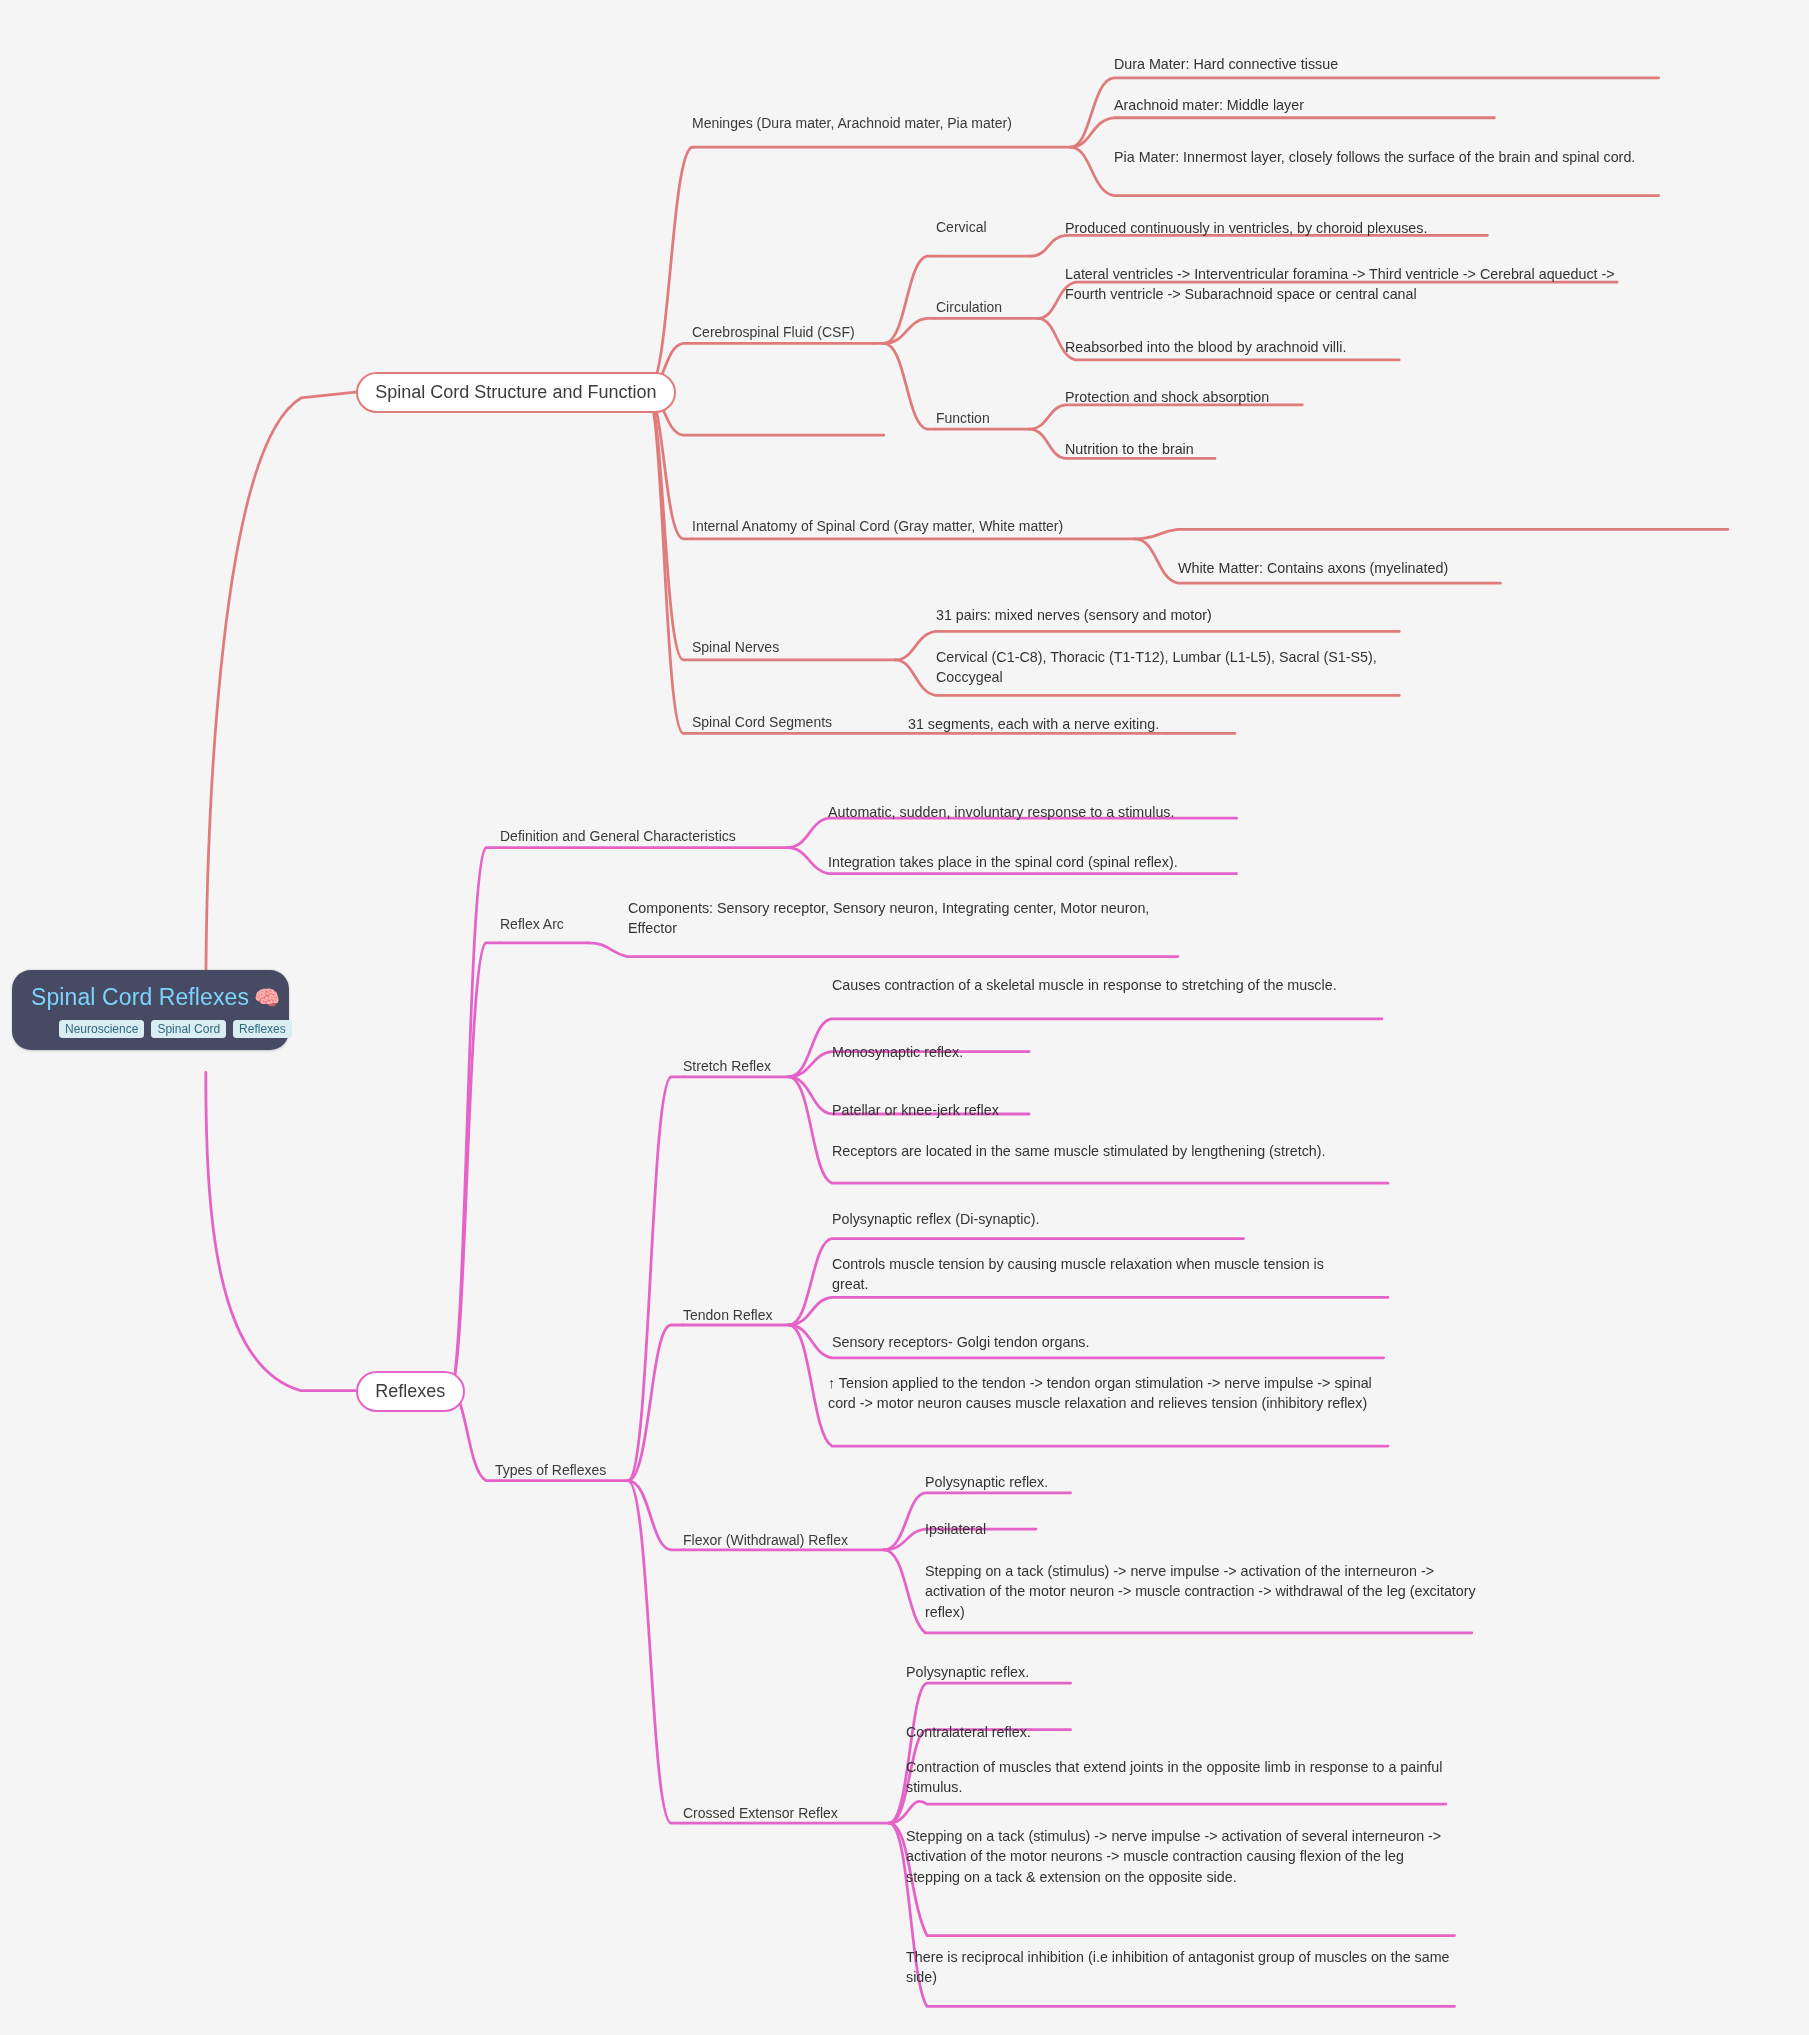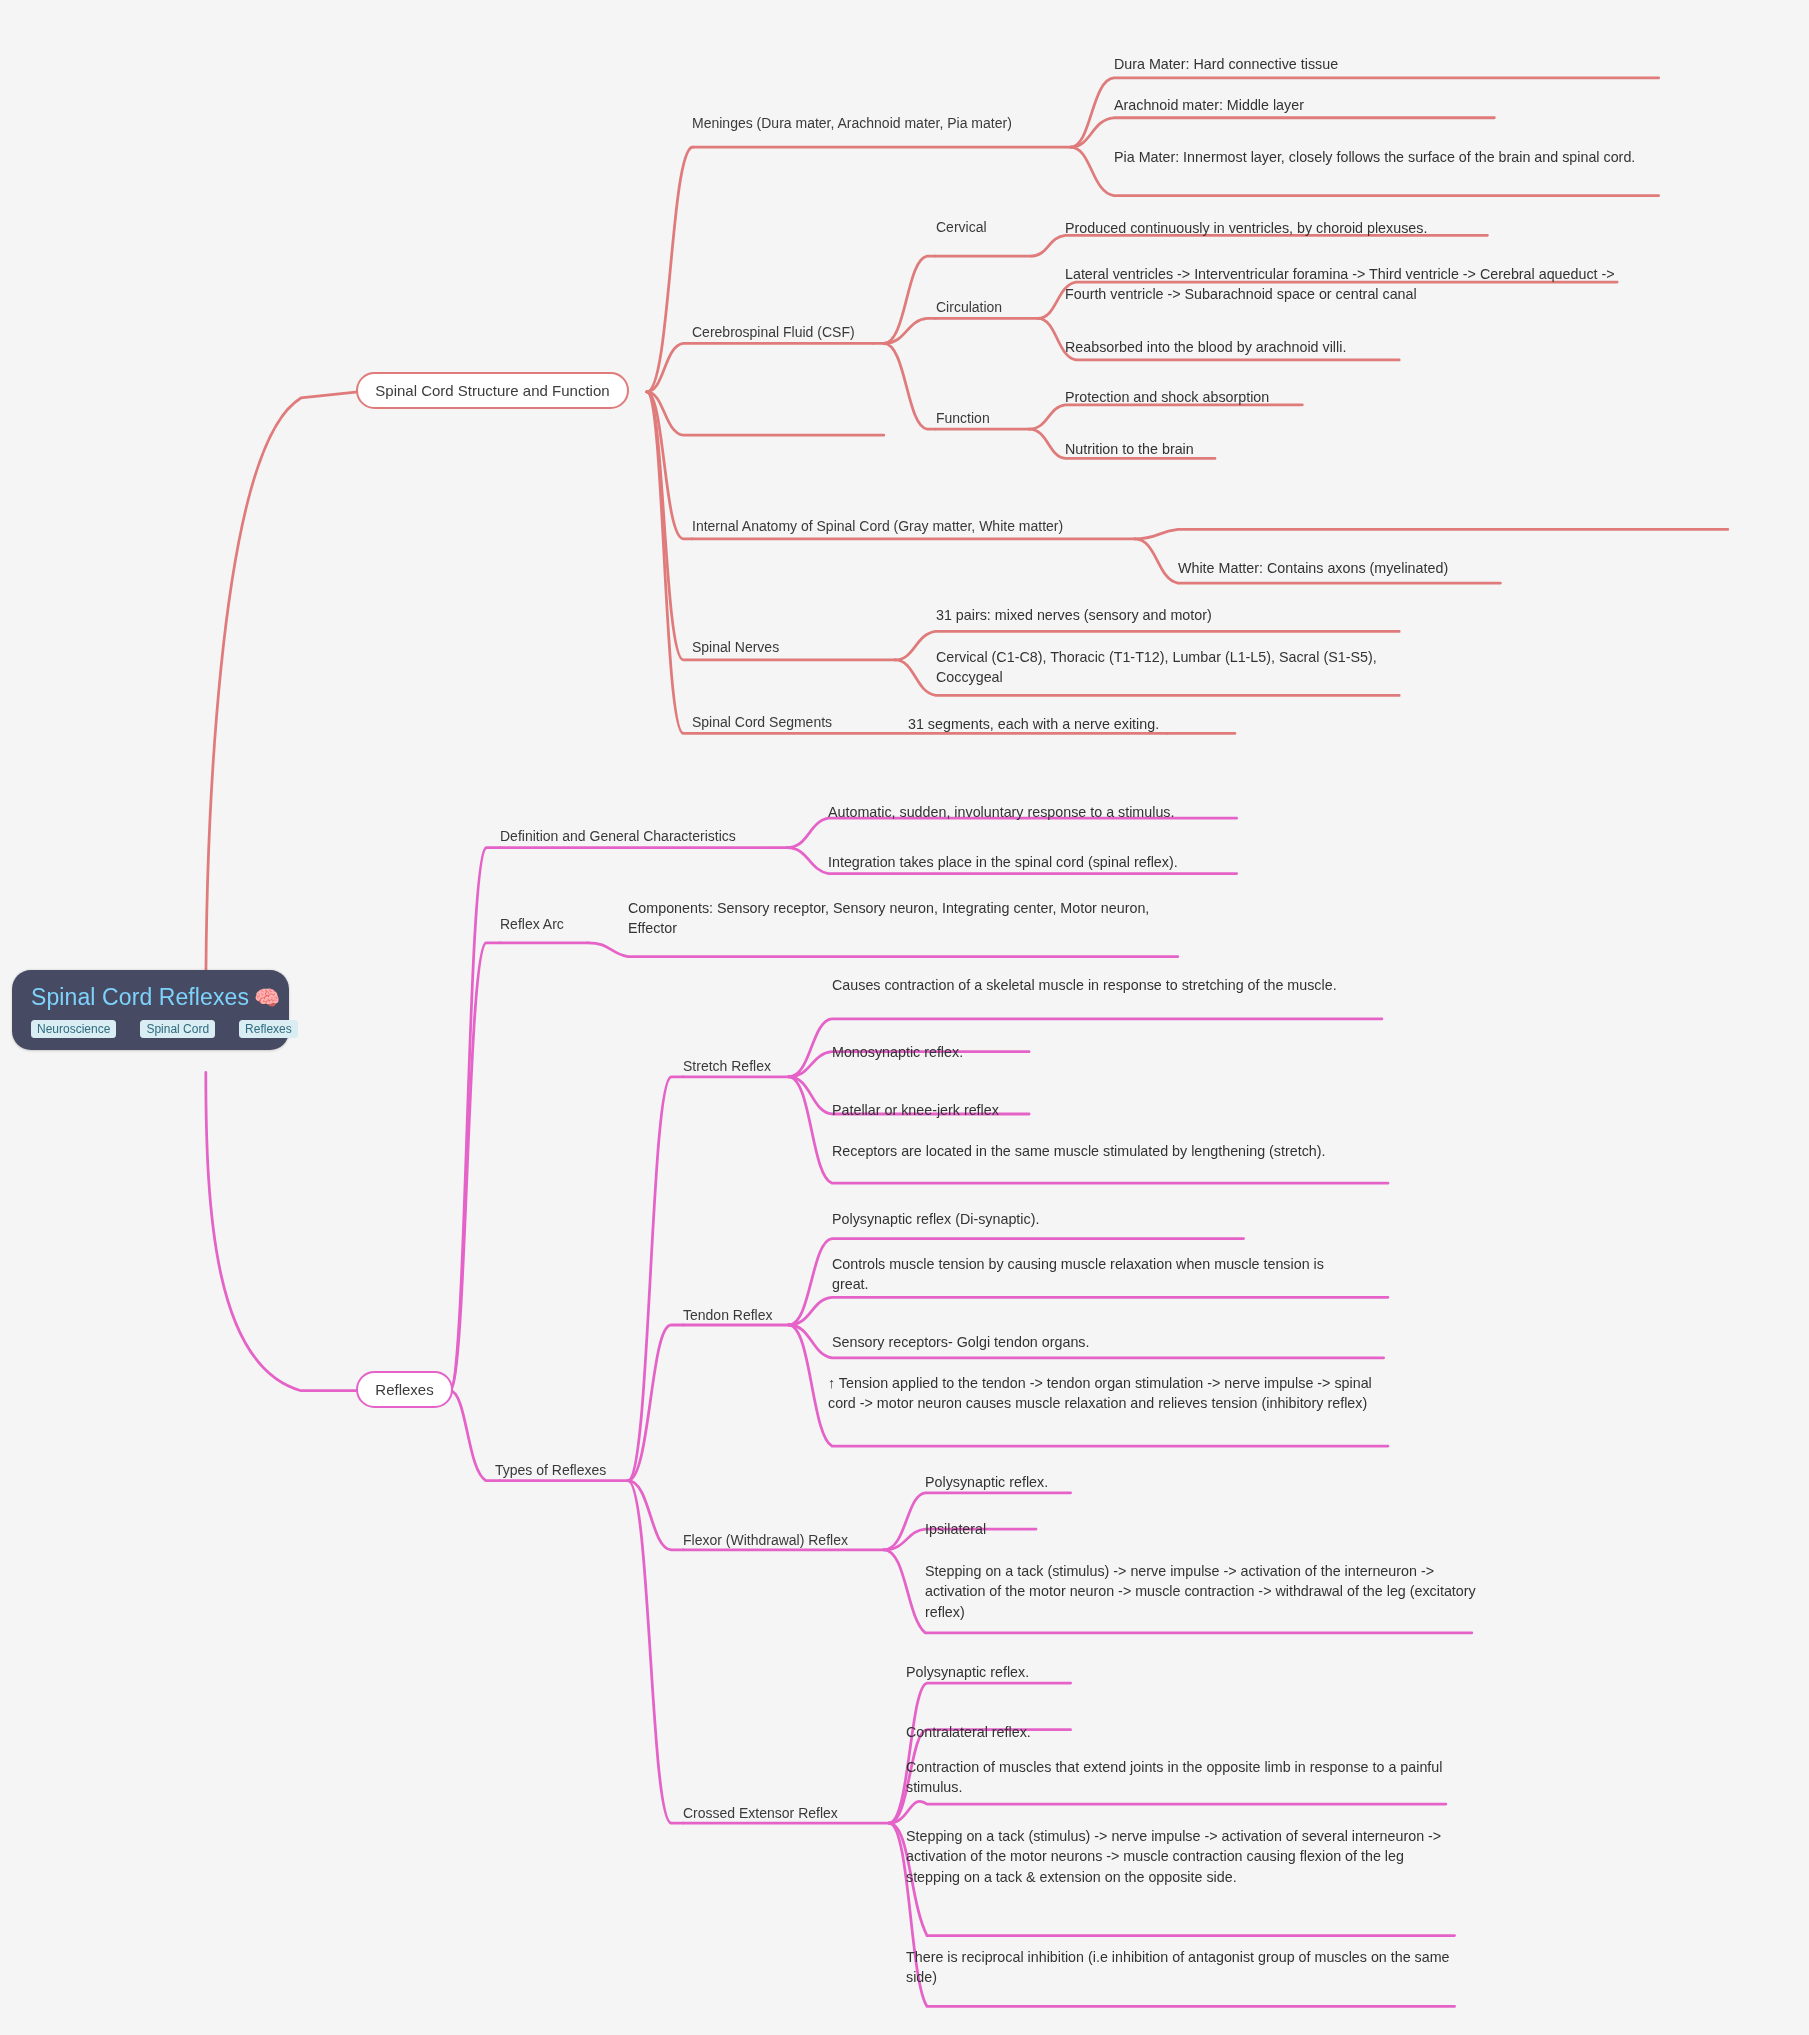--- a/index.html
+++ b/index.html
@@ -39,38 +39,39 @@
     font-size: 23px;
     line-height: 1.15;
     color: #7dd3fc;
     white-space: nowrap;
     letter-spacing: 0.1px;
   }
   .root-emoji { font-size: 21px; margin-left: 5.2px; }
   .root-tags {
     margin-top: 9.5px;
     display: flex;
-    gap: 24px;
+    gap: 7px;
+    margin-left: 28px;
   }
   .tag {
     background: #d9edf2;
     color: #2f6b80;
     border-radius: 3.5px;
     font-size: 12px;
     padding: 2.6px 6px 3.5px 6px;
     line-height: 1;
     white-space: nowrap;
   }
   
   .capsule {
     background: #ffffff;
     border: 2.2px solid #e07b7b;
     border-radius: 864px;
     padding: 7.8px 17.3px 8.6px 17.3px;
-    font-size: 15px;
+    font-size: 18px;
     color: #3c3c3c;
     white-space: nowrap;
   }
   .capsule.magenta { border-color: #e563c8; }
   
   .txt {
     font-size: 14.3px;
     line-height: 1.42;
     color: #333333;
     white-space: pre-wrap;

